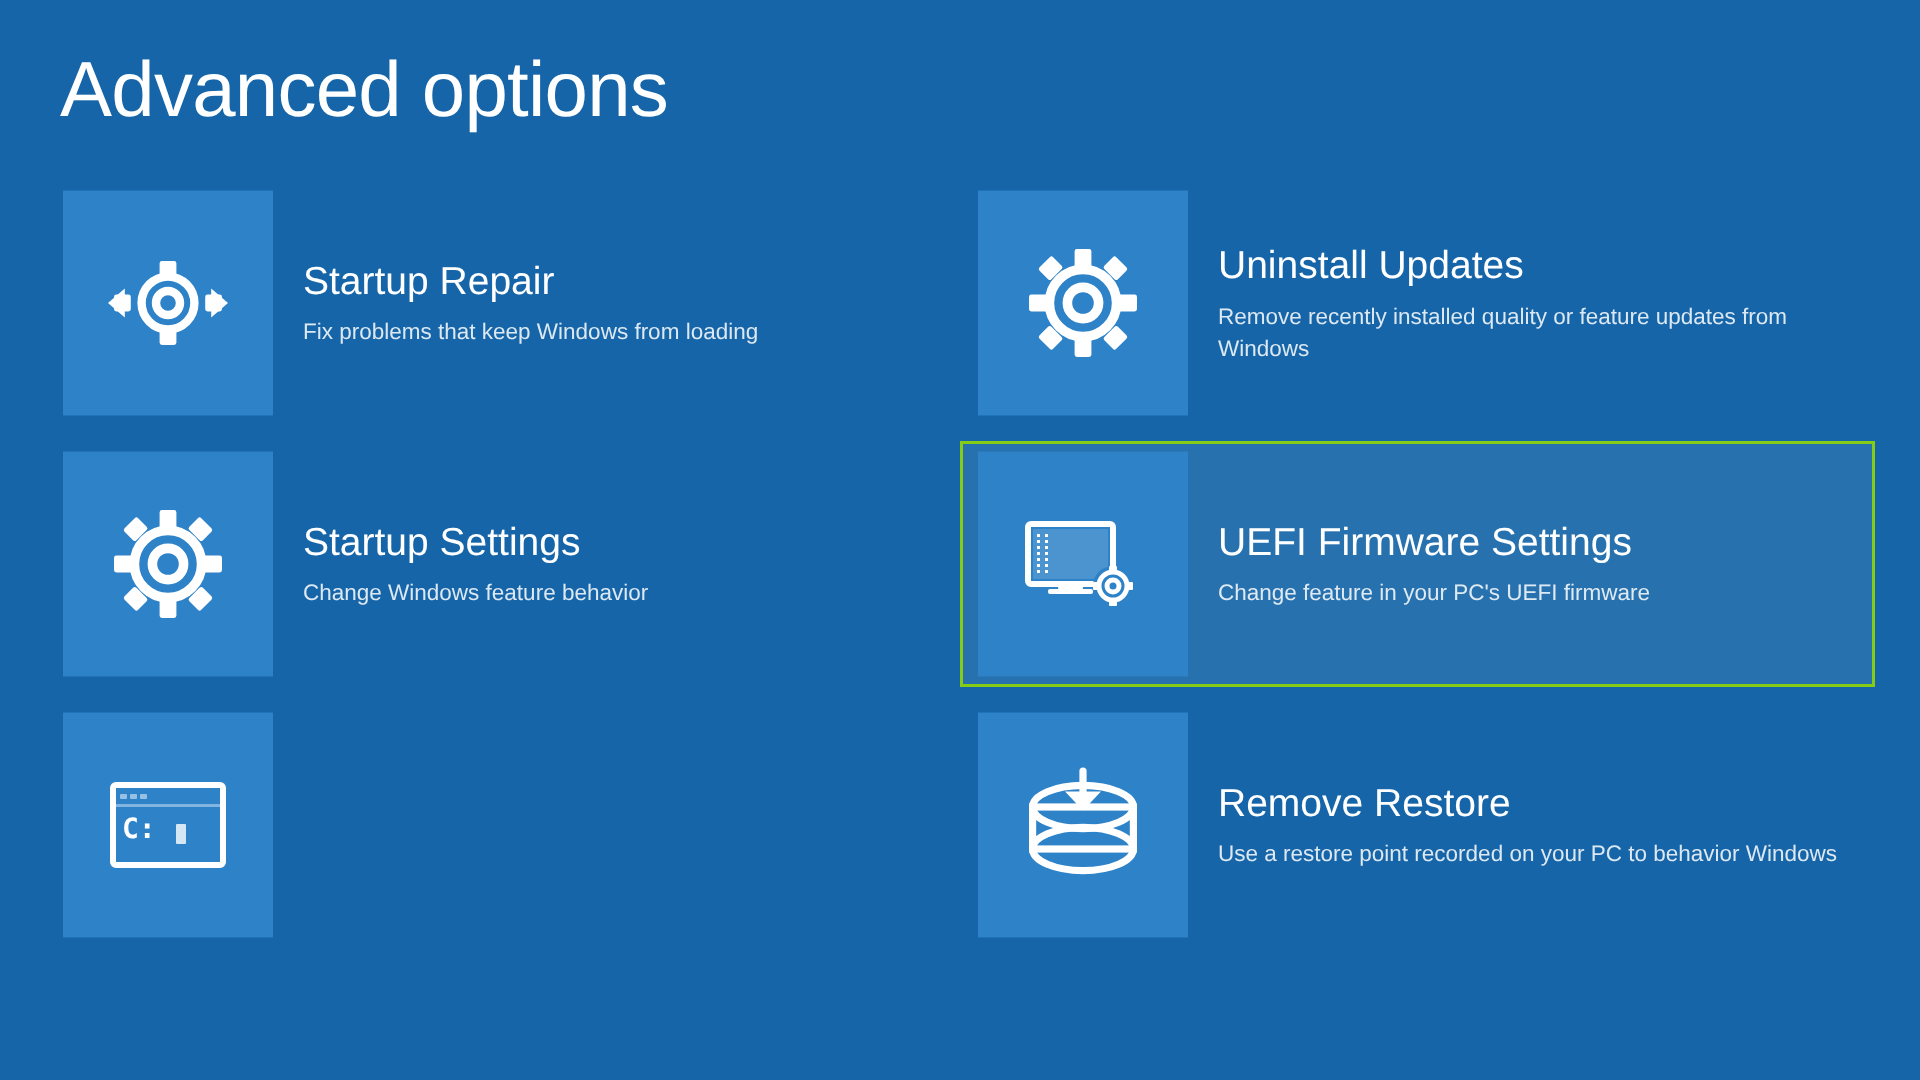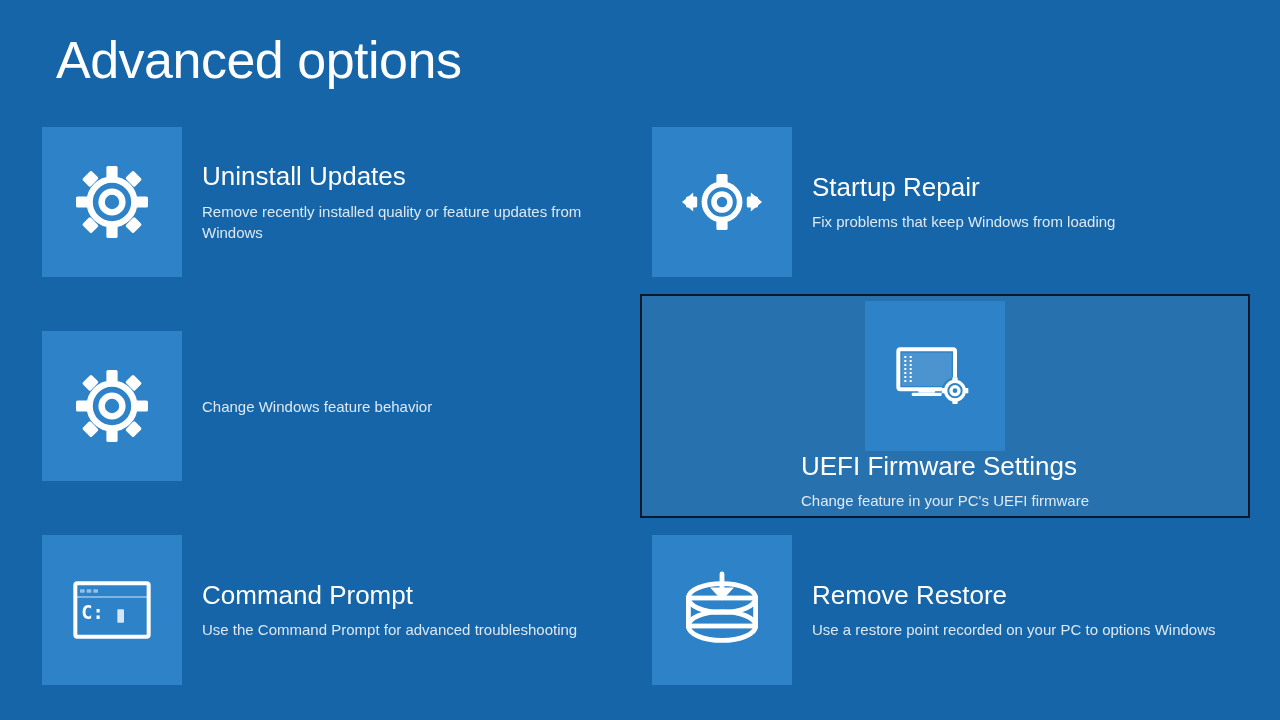--- a/index.html
+++ b/index.html
@@ -9,21 +9,21 @@
       height: 720px;
       background-color: #1565a8;
       font-family: 'Segoe UI', 'Arial', sans-serif;
       color: #ffffff;
       overflow: hidden;
     }
 
     .page-title {
       font-size: 52px;
       font-weight: 200;
-      padding: 30px 40px 20px 56px;
+      padding: 30px 40px 20px 40px;
       letter-spacing: -0.5px;
     }
 
     .options-grid {
       display: grid;
       grid-template-columns: 1fr 1fr;
       gap: 0;
       padding: 10px 30px;
       row-gap: 10px;
     }
@@ -31,23 +31,22 @@
     .option-item {
       display: flex;
       flex-direction: row;
       align-items: center;
       cursor: pointer;
       padding: 5px 10px;
       border: 2px solid transparent;
     }
 
     .option-item.selected {
-      border: 2px solid #0f172a;
+      border: 2px solid #84cc16;
       background-color: rgba(255,255,255,0.08);
-      flex-direction: column;
     }
 
     .option-icon-box {
       width: 140px;
       height: 150px;
       background-color: #2d82c8;
       display: flex;
       align-items: center;
       justify-content: center;
       flex-shrink: 0;
@@ -78,20 +77,41 @@
       line-height: 1.4;
     }
   </style>
 </head>
 <body>
 
 <h1 class="page-title">Advanced options</h1>
 
 <div class="options-grid">
 <div class="option-item">
+      <div class="option-icon-box">
+        <svg viewBox="0 0 100 80" fill="white" xmlns="http://www.w3.org/2000/svg">
+
+      <circle cx="50" cy="40" r="22" fill="none" stroke="white" stroke-width="7"></circle>
+      <circle cx="50" cy="40" r="10" fill="none" stroke="white" stroke-width="7"></circle>
+      <rect x="43" y="5" width="14" height="14" rx="2" fill="white"></rect>
+      <rect x="43" y="61" width="14" height="14" rx="2" fill="white"></rect>
+      <rect x="5" y="33" width="14" height="14" rx="2" fill="white"></rect>
+      <rect x="81" y="33" width="14" height="14" rx="2" fill="white"></rect>
+
+      <polygon points="0,40 14,28 14,52" fill="white"></polygon>
+
+      <polygon points="100,40 86,28 86,52" fill="white"></polygon>
+    </svg>
+      </div>
+      <div class="option-text">
+        <div class="option-title">Startup Repair</div>
+        <div class="option-desc">Fix problems that keep Windows from loading</div>
+      </div>
+    </div>
+    <div class="option-item">
       <div class="option-icon-box">
         <svg viewBox="0 0 100 100" fill="white" xmlns="http://www.w3.org/2000/svg">
       <circle cx="50" cy="50" r="28" fill="none" stroke="white" stroke-width="8"></circle>
       <circle cx="50" cy="50" r="13" fill="none" stroke="white" stroke-width="8"></circle>
       <rect x="43" y="5" width="14" height="16" rx="2" fill="white"></rect>
       <rect x="43" y="79" width="14" height="16" rx="2" fill="white"></rect>
       <rect x="5" y="43" width="16" height="14" rx="2" fill="white"></rect>
       <rect x="79" y="43" width="16" height="14" rx="2" fill="white"></rect>
       <rect x="16" y="13" width="14" height="16" rx="2" transform="rotate(45 23 21)" fill="white"></rect>
       <rect x="70" y="13" width="14" height="16" rx="2" transform="rotate(-45 77 21)" fill="white"></rect>
@@ -99,55 +119,35 @@
       <rect x="70" y="71" width="14" height="16" rx="2" transform="rotate(45 77 79)" fill="white"></rect>
     </svg>
       </div>
       <div class="option-text">
         <div class="option-title">Uninstall Updates</div>
         <div class="option-desc">Remove recently installed quality or feature updates from Windows</div>
       </div>
     </div>
     <div class="option-item">
       <div class="option-icon-box">
-        <svg viewBox="0 0 100 80" fill="white" xmlns="http://www.w3.org/2000/svg">
-
-      <circle cx="50" cy="40" r="22" fill="none" stroke="white" stroke-width="7"></circle>
-      <circle cx="50" cy="40" r="10" fill="none" stroke="white" stroke-width="7"></circle>
-      <rect x="43" y="5" width="14" height="14" rx="2" fill="white"></rect>
-      <rect x="43" y="61" width="14" height="14" rx="2" fill="white"></rect>
-      <rect x="5" y="33" width="14" height="14" rx="2" fill="white"></rect>
-      <rect x="81" y="33" width="14" height="14" rx="2" fill="white"></rect>
-
-      <polygon points="0,40 14,28 14,52" fill="white"></polygon>
-
-      <polygon points="100,40 86,28 86,52" fill="white"></polygon>
-    </svg>
-      </div>
-      <div class="option-text">
-        <div class="option-title">Startup Repair</div>
-        <div class="option-desc">Fix problems that keep Windows from loading</div>
-      </div>
-    </div>
-    <div class="option-item">
-      <div class="option-icon-box">
         <svg viewBox="0 0 100 100" fill="white" xmlns="http://www.w3.org/2000/svg">
       <circle cx="50" cy="50" r="28" fill="none" stroke="white" stroke-width="8"></circle>
       <circle cx="50" cy="50" r="13" fill="none" stroke="white" stroke-width="8"></circle>
       <rect x="43" y="5" width="14" height="16" rx="2" fill="white"></rect>
       <rect x="43" y="79" width="14" height="16" rx="2" fill="white"></rect>
       <rect x="5" y="43" width="16" height="14" rx="2" fill="white"></rect>
       <rect x="79" y="43" width="16" height="14" rx="2" fill="white"></rect>
       <rect x="16" y="13" width="14" height="16" rx="2" transform="rotate(45 23 21)" fill="white"></rect>
       <rect x="70" y="13" width="14" height="16" rx="2" transform="rotate(-45 77 21)" fill="white"></rect>
       <rect x="16" y="71" width="14" height="16" rx="2" transform="rotate(-45 23 79)" fill="white"></rect>
       <rect x="70" y="71" width="14" height="16" rx="2" transform="rotate(45 77 79)" fill="white"></rect>
     </svg>
       </div>
       <div class="option-text">
+        <div class="option-title">Startup Settings</div>
         <div class="option-desc">Change Windows feature behavior</div>
       </div>
     </div>
     <div class="option-item selected">
       <div class="option-icon-box">
         <svg viewBox="0 0 120 100" fill="white" xmlns="http://www.w3.org/2000/svg">
 
       <rect x="5" y="10" width="85" height="60" rx="3" fill="none" stroke="white" stroke-width="6"></rect>
       <rect x="10" y="15" width="75" height="50" rx="1" fill="white" opacity="0.15"></rect>
 
@@ -192,35 +192,31 @@
       <rect x="22" y="14" width="7" height="5" rx="1" fill="white" opacity="0.5"></rect>
       <rect x="32" y="14" width="7" height="5" rx="1" fill="white" opacity="0.5"></rect>
 
       <rect x="5" y="24" width="110" height="3" fill="white" opacity="0.4"></rect>
 
       <text x="14" y="58" font-size="28" font-family="monospace" fill="white" font-weight="bold">C:</text>
 
       <rect x="68" y="44" width="10" height="20" rx="1" fill="white" opacity="0.8"></rect>
     </svg>
       </div>
-      <div class="option-text">
-        <div class="option-title">Command Prompt</div>
-        <div class="option-desc">Use the Command Prompt for advanced troubleshooting</div>
-      </div>
     </div>
     <div class="option-item">
       <div class="option-icon-box">
         <svg viewBox="0 0 100 100" fill="white" xmlns="http://www.w3.org/2000/svg">
 
       <ellipse cx="50" cy="70" rx="42" ry="18" fill="none" stroke="white" stroke-width="6"></ellipse>
       <rect x="8" y="35" width="84" height="35" fill="none" stroke="white" stroke-width="6"></rect>
       <ellipse cx="50" cy="35" rx="42" ry="18" fill="none" stroke="white" stroke-width="6"></ellipse>
 
       <line x1="50" y1="5" x2="50" y2="30" stroke="white" stroke-width="6" stroke-linecap="round"></line>
       <polygon points="35,22 50,38 65,22" fill="white"></polygon>
     </svg>
       </div>
       <div class="option-text">
         <div class="option-title">Remove Restore</div>
-        <div class="option-desc">Use a restore point recorded on your PC to options Windows</div>
+        <div class="option-desc">Use a restore point recorded on your PC to behavior Windows</div>
       </div>
     </div>
   </div>
 
 </body></html>

